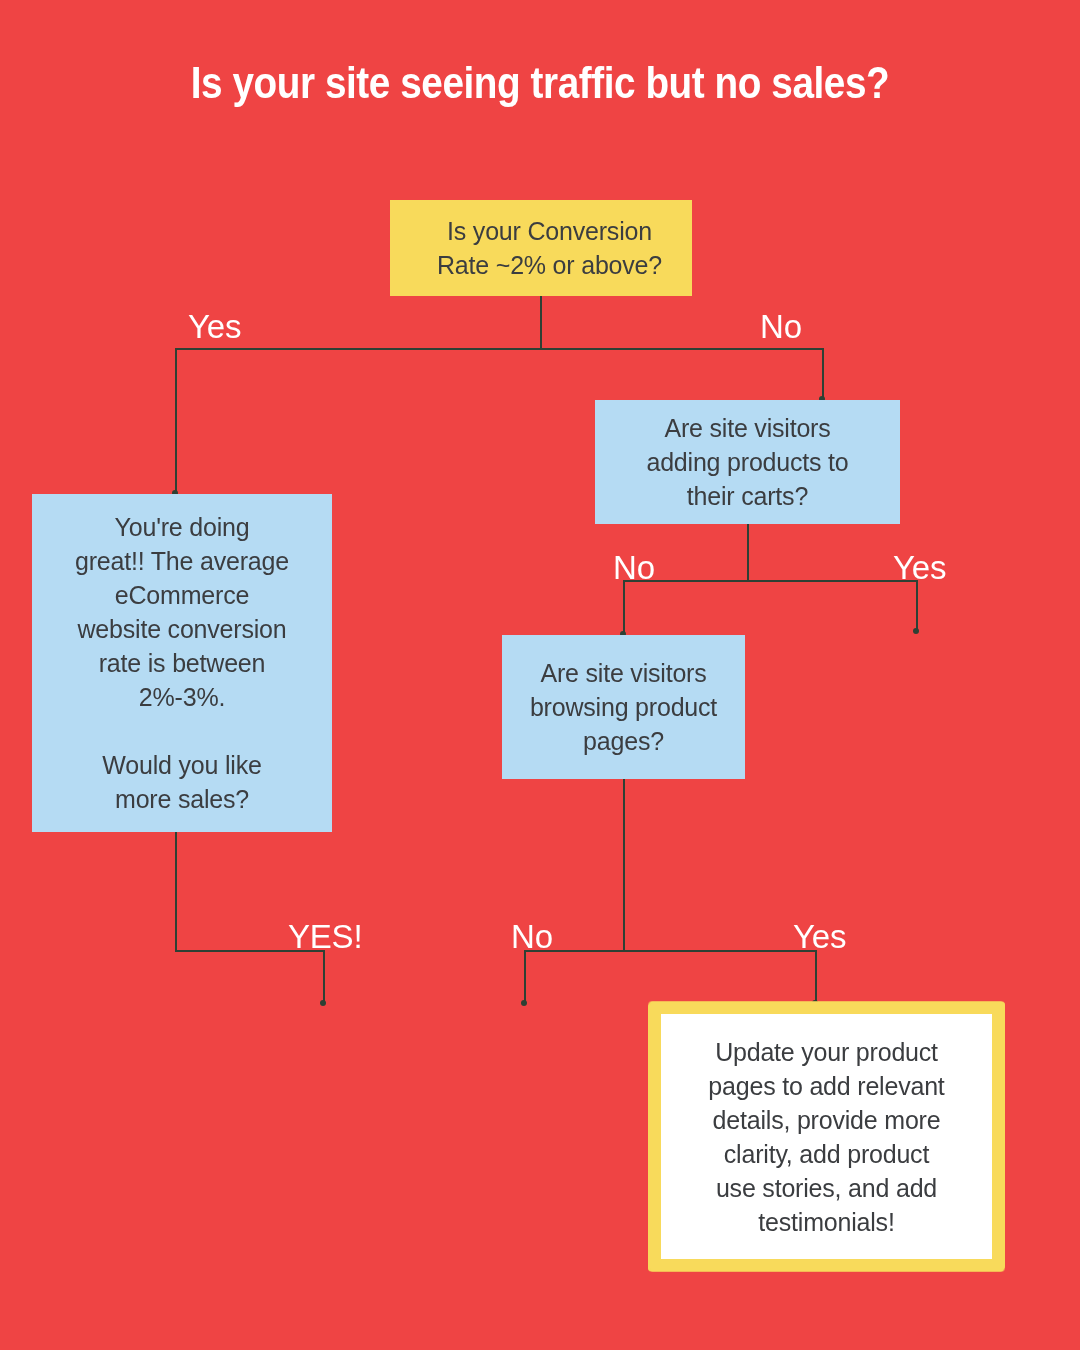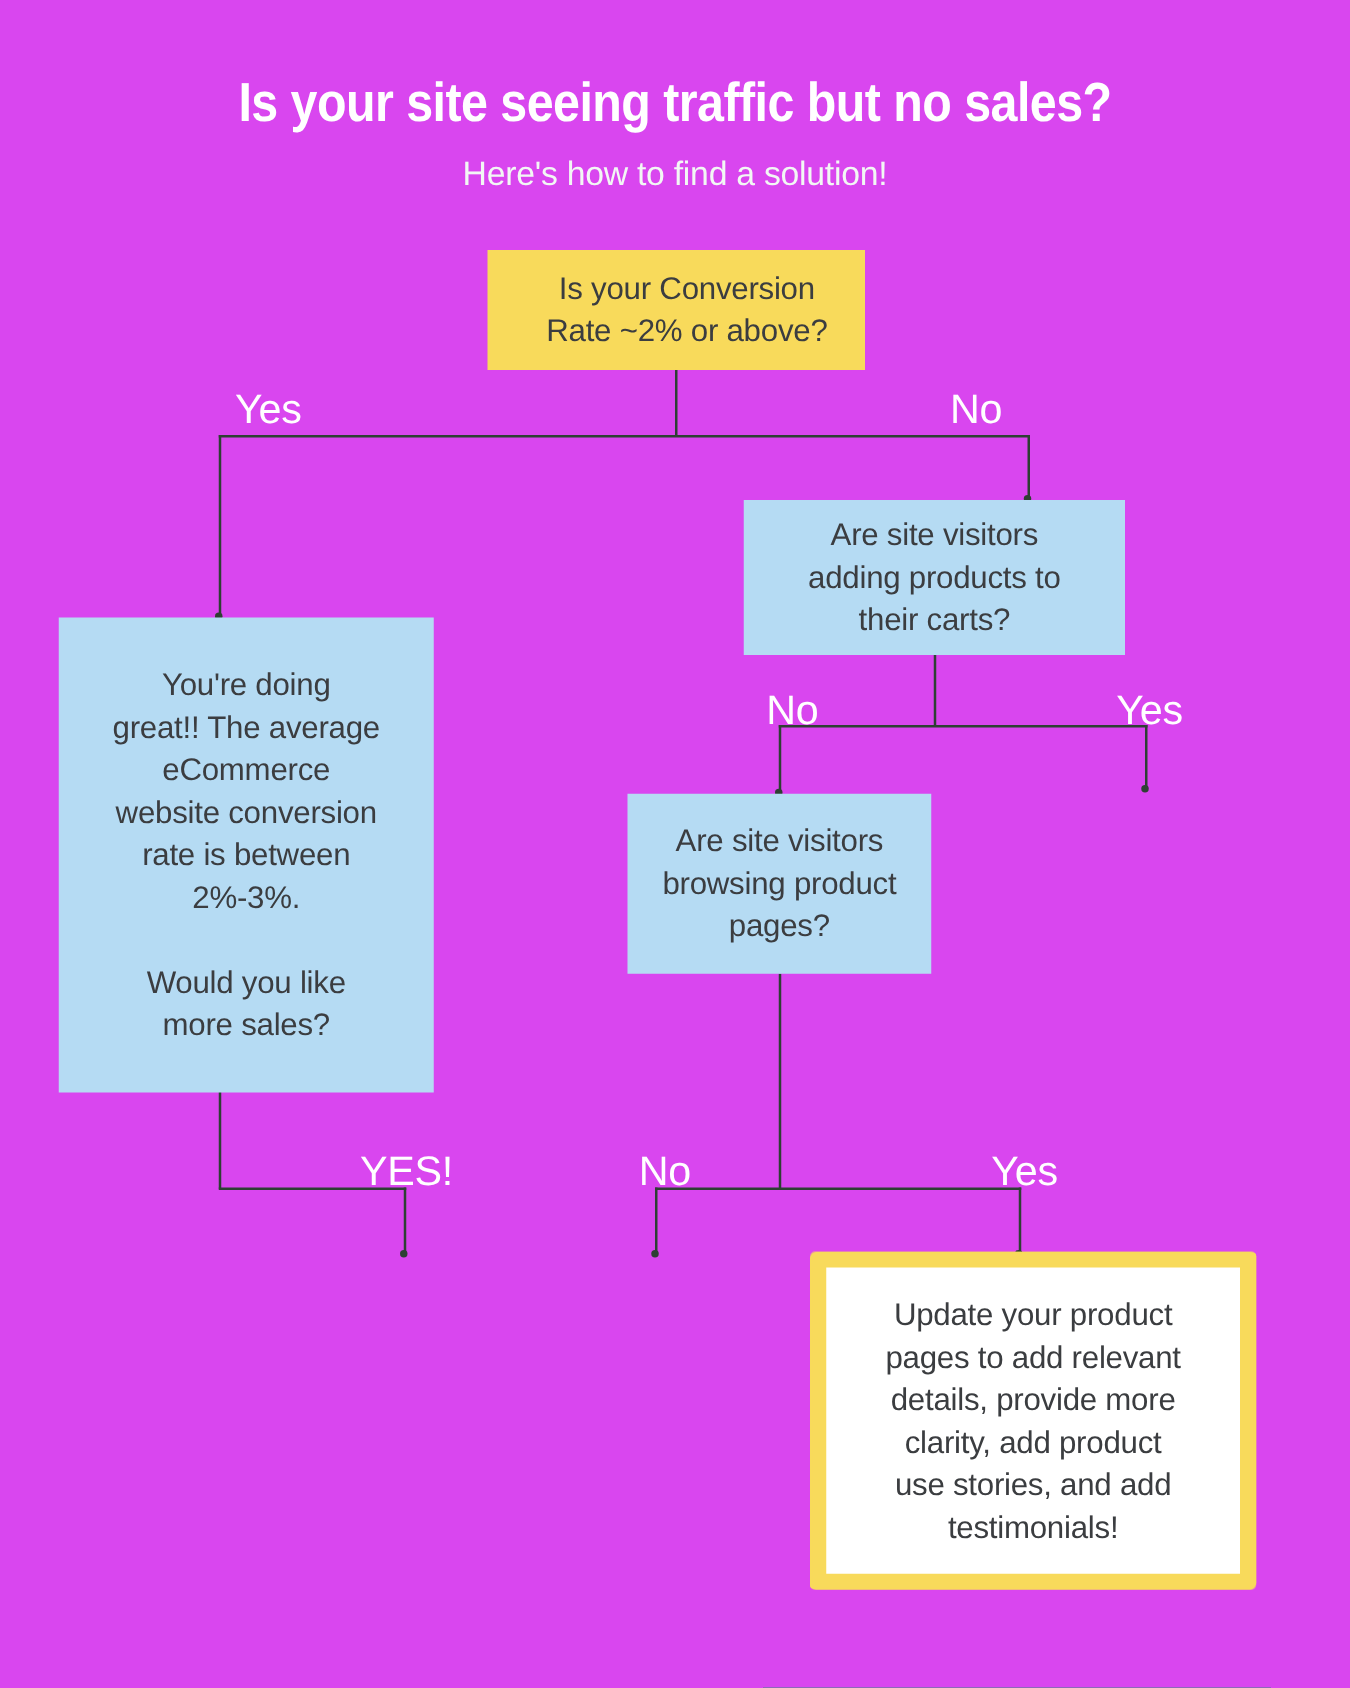--- a/index.html
+++ b/index.html
@@ -10,21 +10,21 @@
     width: 1080px;
     height: 1350px;
     background: #0da661;
     font-family: "Liberation Sans", sans-serif;
     overflow: hidden;
   }
   #canvas {
     position: relative;
     width: 1080px;
     height: 1350px;
-    background: #d946ef;
+    background: #ef4444;
   }
 
   
   .title {
     position: absolute;
     left: 0;
     top: 58px;
     width: 1080px;
     text-align: center;
     color: #ffffff;
@@ -116,21 +116,20 @@
     letter-spacing: -0.2px;
     white-space: nowrap;
   }
 </style>
 </head>
 <body>
 
 <div id="canvas">
 
   <div class="title">Is your site seeing traffic but no sales?</div>
-  <div class="subtitle">Here's how to find a solution!</div>
 
   <div class="line v" style="left:540px; top:296px; height:53px;"></div>
   <div class="line h" style="left:175px; top:348px; width:649px;"></div>
   <div class="line v" style="left:175px; top:348px; height:147px;"></div>
   <div class="dot" style="left:172px; top:490px;"></div>
   <div class="line v" style="left:822px; top:348px; height:53px;"></div>
   <div class="dot" style="left:819px; top:396px;"></div>
 
   <div class="line v" style="left:747px; top:524px; height:57px;"></div>
   <div class="line h" style="left:623px; top:580px; width:295px;"></div>
@@ -155,21 +154,21 @@
   <div class="edge-label" style="left:760px; top:308px;">No</div>
   <div class="edge-label" style="left:613px; top:549px;">No</div>
   <div class="edge-label" style="left:893px; top:549px;">Yes</div>
   <div class="edge-label" style="left:288px; top:918px;">YES!</div>
   <div class="edge-label" style="left:511px; top:918px;">No</div>
   <div class="edge-label" style="left:793px; top:918px;">Yes</div>
 
   <div class="node yellow" style="left:390px; top:200px; width:302px; height:96px;padding-left:31px;">Is your Conversion
 Rate ~2% or above?</div>
 
-  <div class="node blue" style="left:47px; top:494px; width:300px; height:380px;">You're doing
+  <div class="node blue" style="left:32px; top:494px; width:300px; height:338px;">You're doing
 great!! The average
 eCommerce
 website conversion
 rate is between
 2%-3%.
 
 Would you like
 more sales?</div>
 
   <div class="node blue" style="left:595px; top:400px; width:305px; height:124px;">Are site visitors

